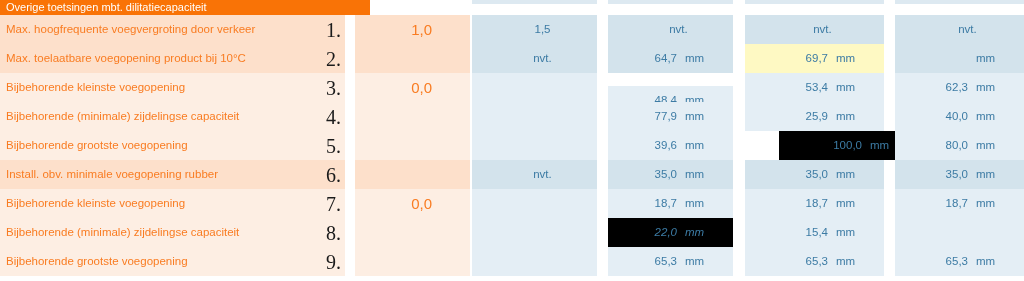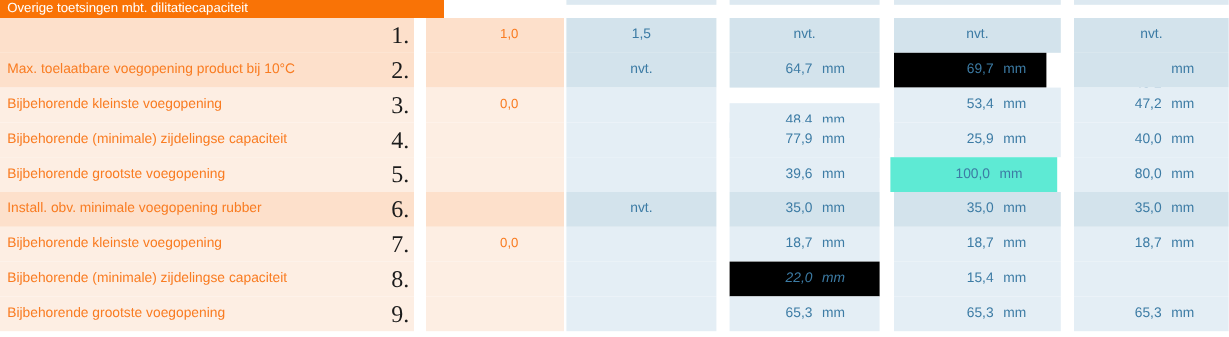--- a/index.html
+++ b/index.html
@@ -58,30 +58,31 @@
   
   .ocell {
     position: absolute;
     left: 355px; width: 115px; height: 29px;
     overflow: hidden;
   }
   .otxt {
     position: absolute;
     right: 38px; top: 0;
     height: 29px; line-height: 29px;
-    font-size: 11px;
+    font-size: 15px;
     color: #f97c22;
     white-space: nowrap;
   }
 
   
   .bcell {
     position: absolute;
     height: 29px;
     overflow: hidden;
+    padding-left: 8px;
   }
   .bval {
     position: absolute;
     top: 0; height: 29px; line-height: 29px;
     font-size: 11.5px;
     color: #3c7ba4;
     white-space: nowrap;
     text-align: right;
   }
   .bunit {
@@ -113,20 +114,21 @@
 <div id="sheet">
 
   <div id="hdr">Overige toetsingen mbt. dilitatiecapaciteit</div>
 
   <div id="rows-host">
       <div class="bstub" style="left: 472px; width: 125px;"></div>
       <div class="bstub" style="left: 608px; width: 125px;"></div>
       <div class="bstub" style="left: 745px; width: 139px;"></div>
       <div class="bstub" style="left: 895px; width: 129px;"></div>
       <div class="labcell" style="top: 15px; background: rgb(253, 224, 203);">
+        <span class="labtxt">Max. hoogfrequente voegvergroting door verkeer</span>
         <span class="labnum">1.</span>
       </div>
       <div class="ocell" style="top: 15px; background: rgb(253, 224, 203);">
         <span class="otxt">1,0</span>
       </div>
       <div class="bcell" style="top: 15px; left: 472px; width: 125px; background: rgb(211, 227, 236);">
         <span class="bctr">1,5</span>
       </div>
       <div class="bcell" style="top: 15px; left: 608px; width: 125px; background: rgb(211, 227, 236);">
         <span class="bctr">nvt.</span>
@@ -144,21 +146,21 @@
       <div class="ocell" style="top: 44px; background: rgb(253, 224, 203);">
         <span class="otxt"></span>
       </div>
       <div class="bcell" style="top: 44px; left: 472px; width: 125px; background: rgb(211, 227, 236);">
         <span class="bctr">nvt.</span>
       </div>
       <div class="bcell" style="top: 44px; left: 608px; width: 125px; background: rgb(211, 227, 236);">
         <span class="bval" style="left: 0px; width: 69px;">64,7</span>
         <span class="bunit" style="left: 77px;">mm</span>
       </div>
-      <div class="bcell" style="top: 44px; left: 745px; width: 127px; background: #000000;">
+      <div class="bcell" style="top: 44px; left: 745px; width: 139px; background: #fef9c3;">
         <span class="bval" style="left: 0px; width: 83px;">69,7</span>
         <span class="bunit" style="left: 91px;">mm</span>
       </div>
       <div class="bcell" style="top: 44px; left: 895px; width: 129px; background: rgb(211, 227, 236);">
         <span class="bval" style="left: 0px; width: 73px; margin-top: 20px;">49,7</span>
         <span class="bunit" style="left: 81px;">mm</span>
       </div>
       <div class="labcell" style="top: 73px; background: rgb(253, 238, 227);">
         <span class="labtxt">Bijbehorende kleinste voegopening</span>
         <span class="labnum">3.</span>
@@ -171,21 +173,21 @@
       </div>
       <div class="bcell" style="top: 73px; left: 608px; width: 125px; background: rgb(228, 238, 245); margin-top: 13px;">
         <span class="bval" style="left: 0px; width: 69px;">48,4</span>
         <span class="bunit" style="left: 77px;">mm</span>
       </div>
       <div class="bcell" style="top: 73px; left: 745px; width: 139px; background: rgb(228, 238, 245);">
         <span class="bval" style="left: 0px; width: 83px;">53,4</span>
         <span class="bunit" style="left: 91px;">mm</span>
       </div>
       <div class="bcell" style="top: 73px; left: 895px; width: 129px; background: rgb(228, 238, 245);">
-        <span class="bval" style="left: 0px; width: 73px;">47,2</span>
+        <span class="bval" style="left: 0px; width: 73px;">62,3</span>
         <span class="bunit" style="left: 81px;">mm</span>
       </div>
       <div class="labcell" style="top: 102px; background: rgb(253, 238, 227);">
         <span class="labtxt">Bijbehorende (minimale) zijdelingse capaciteit</span>
         <span class="labnum">4.</span>
       </div>
       <div class="ocell" style="top: 102px; background: rgb(253, 238, 227);">
         <span class="otxt"></span>
       </div>
       <div class="bcell" style="top: 102px; left: 472px; width: 125px; background: rgb(228, 238, 245);">
@@ -210,21 +212,21 @@
       <div class="ocell" style="top: 131px; background: rgb(253, 238, 227);">
         <span class="otxt"></span>
       </div>
       <div class="bcell" style="top: 131px; left: 472px; width: 125px; background: rgb(228, 238, 245);">
         <span class="bctr"></span>
       </div>
       <div class="bcell" style="top: 131px; left: 608px; width: 125px; background: rgb(228, 238, 245);">
         <span class="bval" style="left: 0px; width: 69px;">39,6</span>
         <span class="bunit" style="left: 77px;">mm</span>
       </div>
-      <div class="bcell" style="top: 131px; left: 742px; width: 139px; background: #5eead4;">
+      <div class="bcell" style="top: 131px; left: 779px; width: 139px; background: #000000;">
         <span class="bval" style="left: 0px; width: 83px;">100,0</span>
         <span class="bunit" style="left: 91px;">mm</span>
       </div>
       <div class="bcell" style="top: 131px; left: 895px; width: 129px; background: rgb(228, 238, 245);">
         <span class="bval" style="left: 0px; width: 73px;">80,0</span>
         <span class="bunit" style="left: 81px;">mm</span>
       </div>
       <div class="labcell" style="top: 160px; background: rgb(253, 224, 203);">
         <span class="labtxt">Install. obv. minimale voegopening rubber</span>
         <span class="labnum">6.</span>

